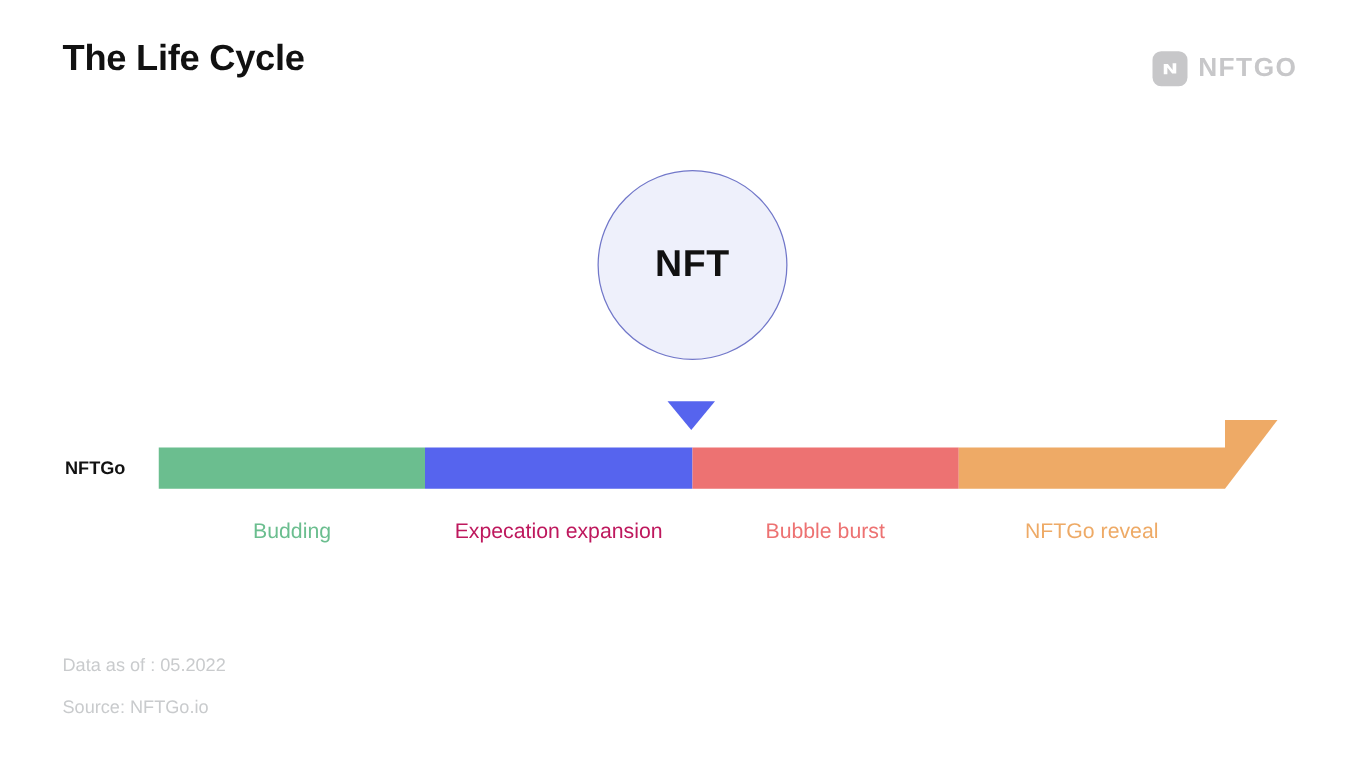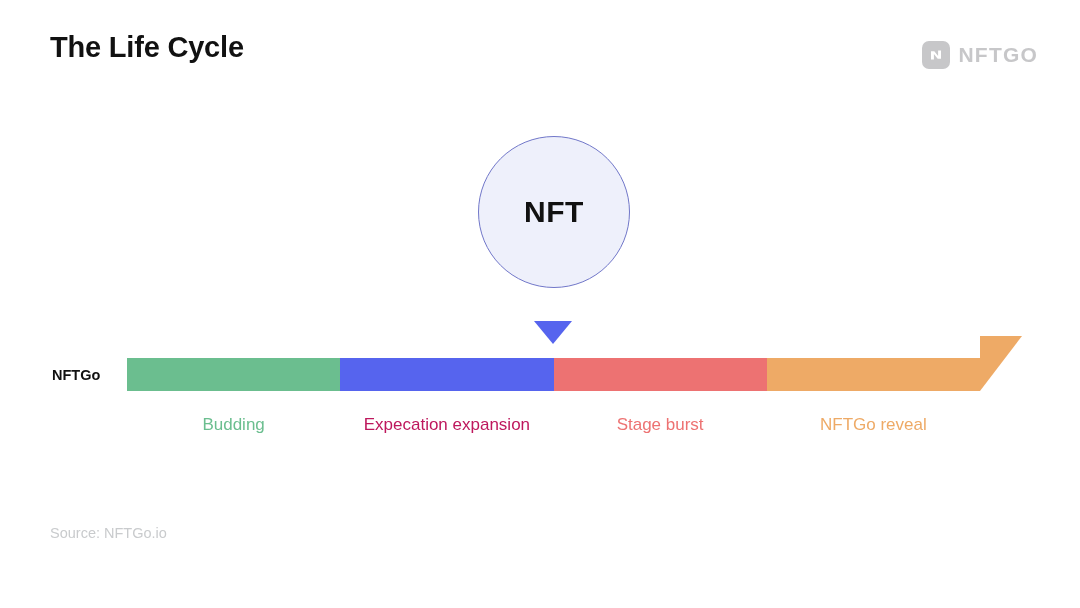--- a/index.html
+++ b/index.html
@@ -188,21 +188,22 @@
     <div class="stage-seg" style="background: rgb(107, 190, 143);"></div>
     <div class="stage-seg" style="background: rgb(86, 100, 238);"></div>
     <div class="stage-seg" style="background: rgb(237, 114, 114);"></div>
     <div class="stage-seg" style="background: rgb(238, 170, 102);"></div>
   </div>
   <div class="stage-arrowhead" style="border-left-color: rgb(238, 170, 102);"></div>
 
   <div class="stage-legend">
     <div class="stage-legend-item" style="color: rgb(107, 190, 143);">Budding</div>
     <div class="stage-legend-item" style="color: #be185d;">Expecation expansion</div>
-    <div class="stage-legend-item" style="color: rgb(237, 114, 114);">Stage burst</div>
+    <div class="stage-legend-item" style="color: rgb(237, 114, 114);">Bubble burst</div>
     <div class="stage-legend-item" style="color: rgb(238, 170, 102);">NFTGo reveal</div>
   </div>
 
   <div class="footnotes">
+    <div class="footnote">Data as of : 05.2022</div>
     <div class="footnote">Source: NFTGo.io</div>
   </div>
 
 </div>
 
 </body></html>

